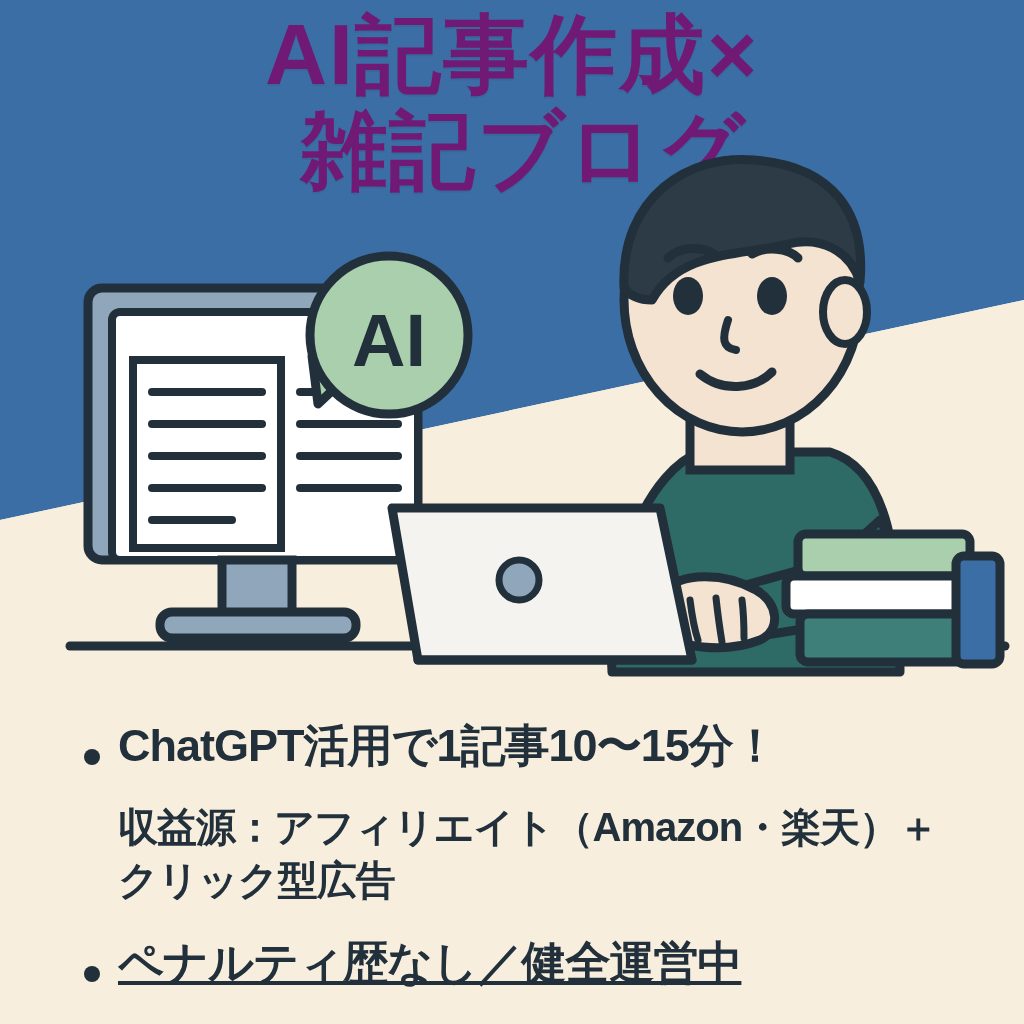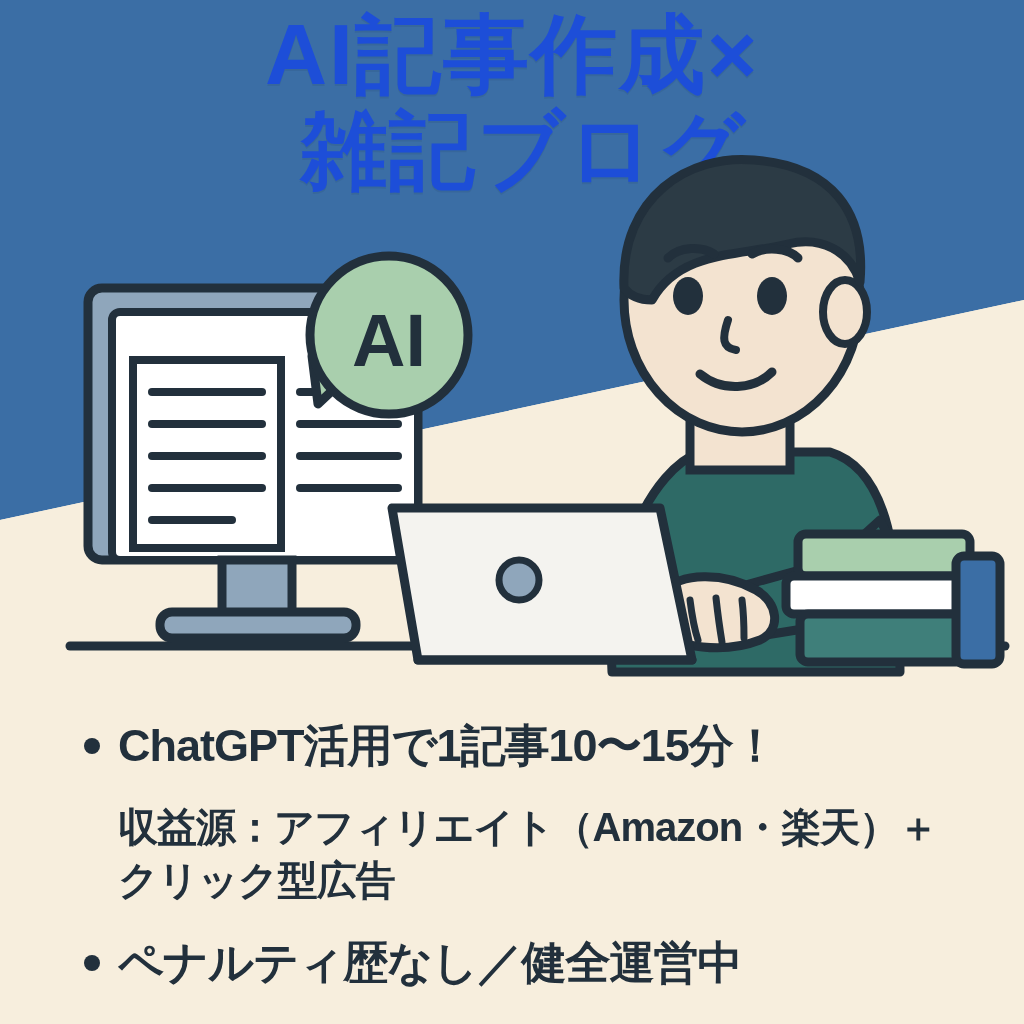--- a/index.html
+++ b/index.html
@@ -33,61 +33,61 @@
     clip-path: polygon(0 520px, 1024px 300px, 1024px 1024px, 0 1024px);
   }
 
   
   .headline {
     position: absolute;
     left: 0;
     top: 6px;
     width: 1024px;
     text-align: center;
-    color: #1d4ed8;
+    color: #701a75;
     font-weight: bold;
     letter-spacing: 2px;
     line-height: 1.12;
     font-size: 86px;
     text-shadow: 0 2px 0 rgba(0,0,0,0.06);
   }
   .headline .line1 { display: block; }
   .headline .line2 { display: block; margin-left: 24px; }
 
   
   .bullets {
     position: absolute;
     left: 84px;
     top: 716px;
     width: 880px;
     color: #22303c;
   }
   .bullet-row {
     display: flex;
-    align-items: flex-start;
+    align-items: center;
     margin-bottom: 26px;
   }
   .dot {
     width: 16px;
     height: 16px;
     border-radius: 50%;
     background: #22303c;
     margin-top: 22px;
     margin-right: 18px;
     flex: 0 0 auto;
   }
   .dot.hidden { visibility: hidden; }
   .bullet-text {
     font-size: 45px;
     font-weight: bold;
     line-height: 1.32;
     letter-spacing: -1px;
   }
   .row-2 .bullet-text { font-size: 40px; }
-  .row-3 { margin-top: 14px; }
+  .row-3 { margin-top: 14px; text-decoration: underline; }
 
   
   .illus { position: absolute; left: 0; top: 0; width: 1024px; height: 1024px; }
 </style>
 </head>
 <body>
 
 <div id="poster">
 
   <div class="bg-blue"></div>

